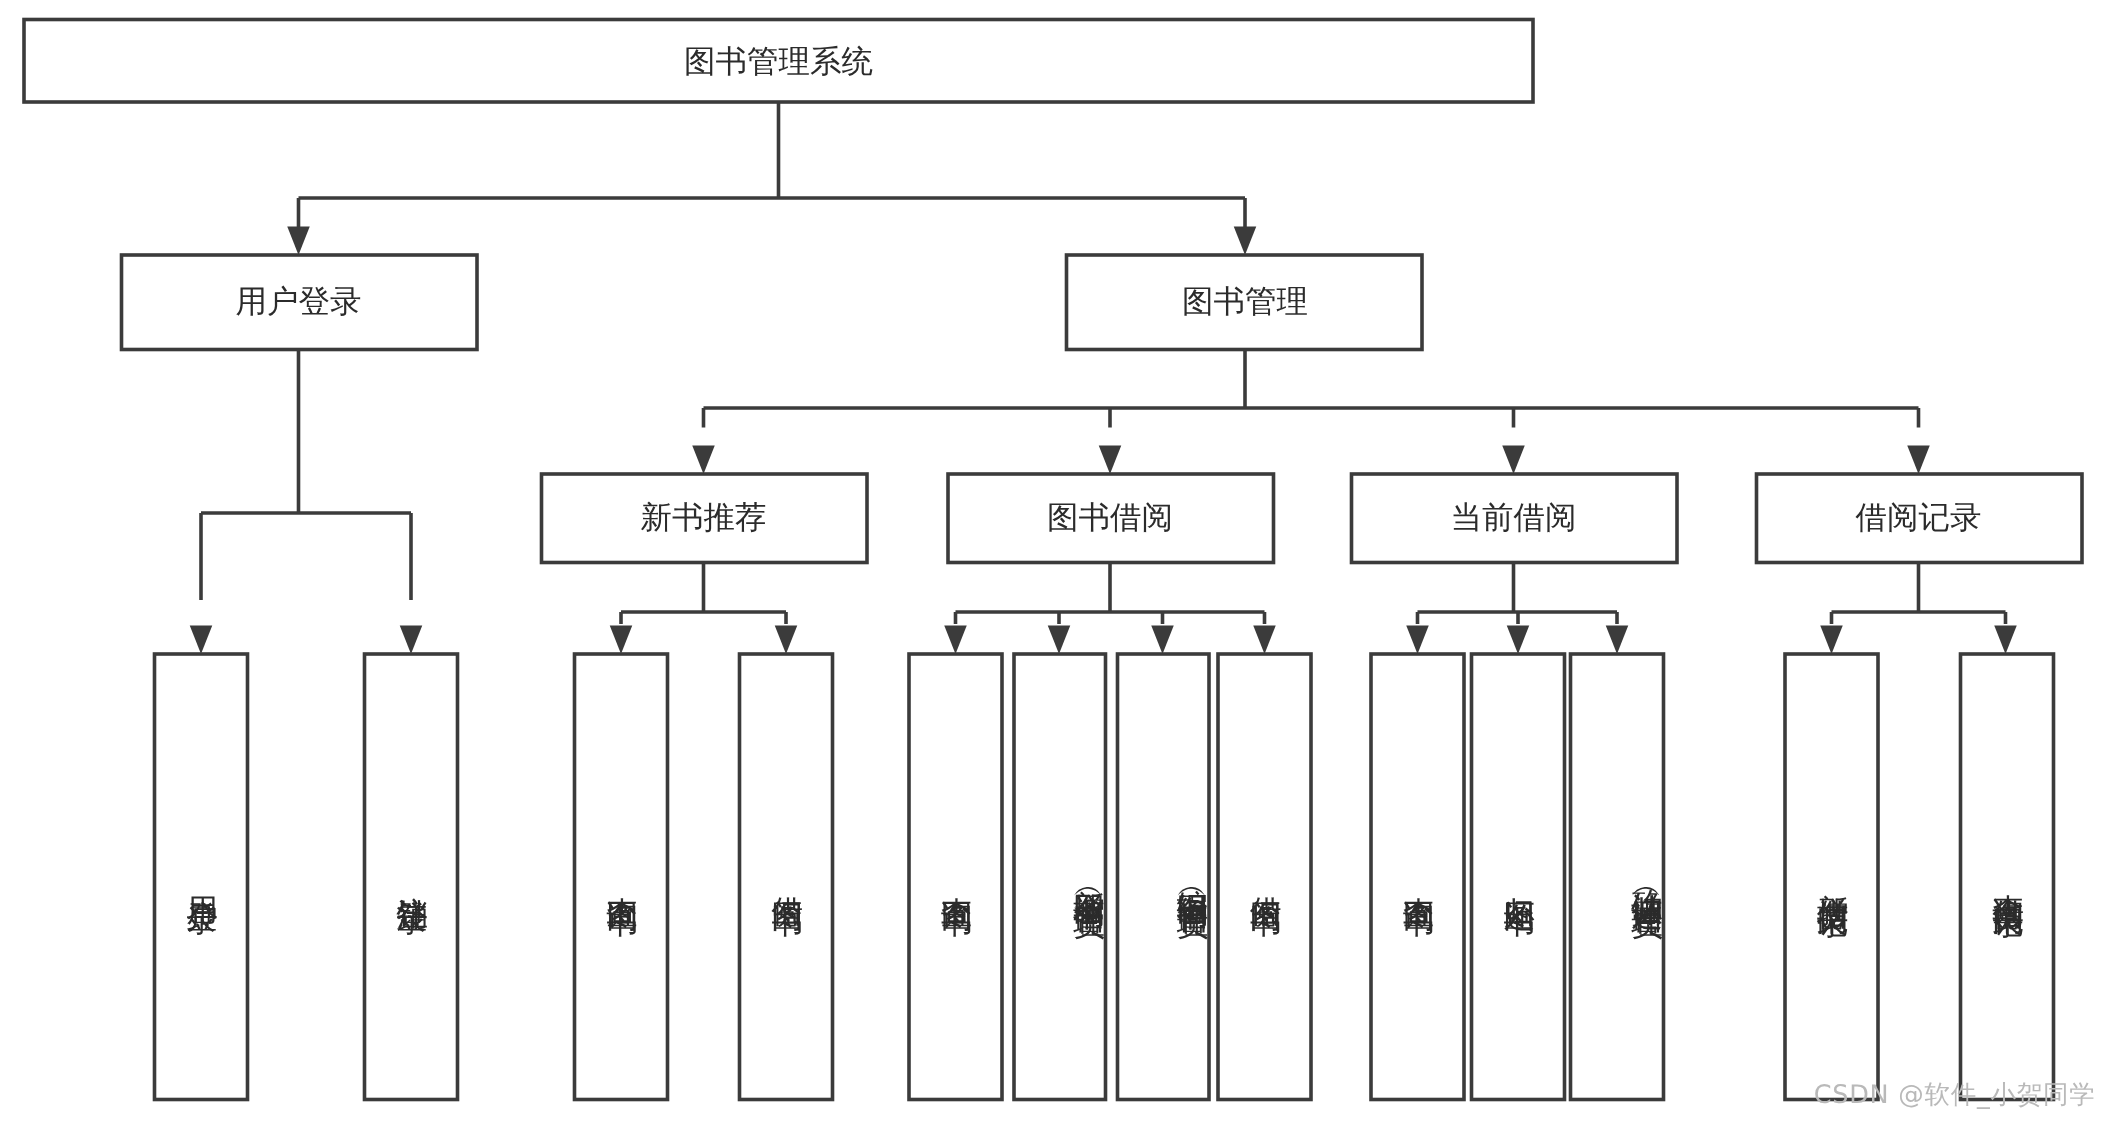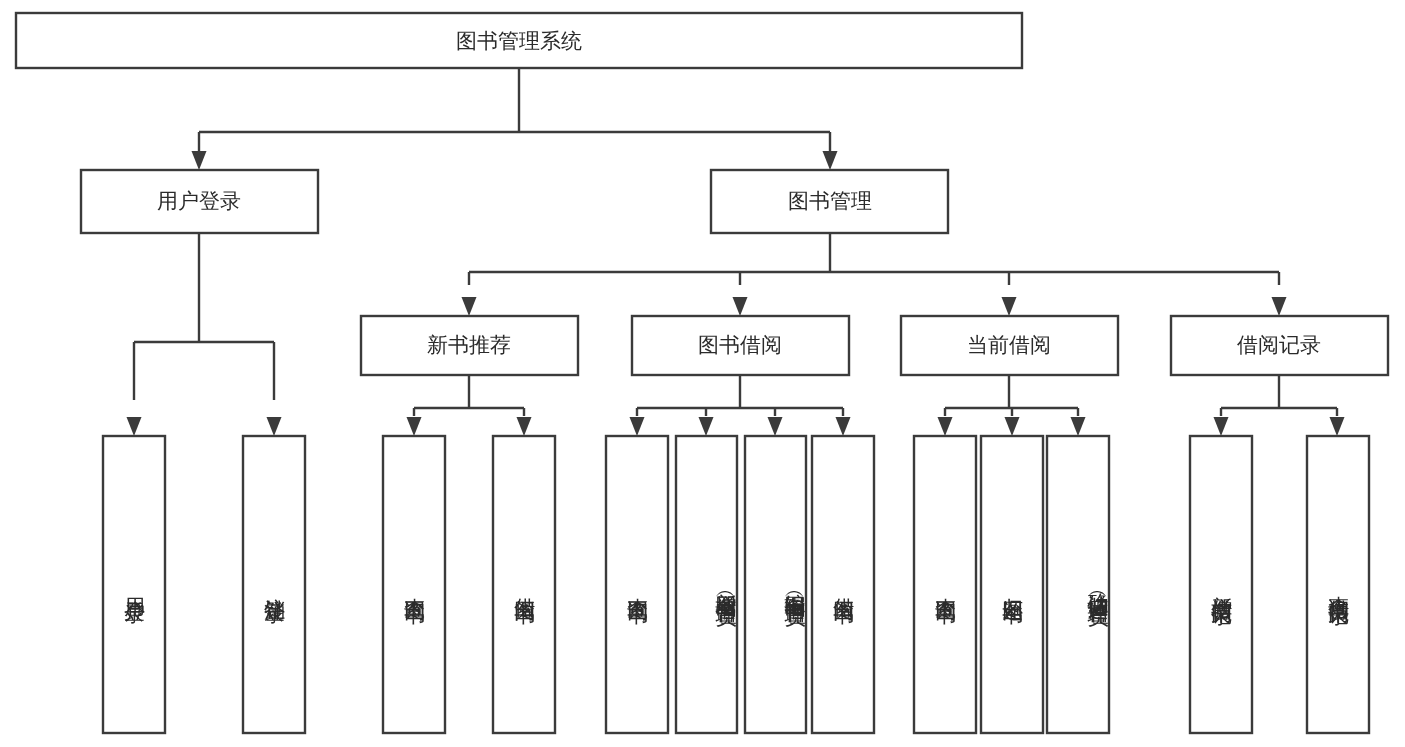--- a/index.html
+++ b/index.html
@@ -249,13 +249,14 @@
   <div class="leaf-label-v" style="left:745px; top:440px; width:61px; height:289px; align-items:flex-start;">编辑图书（管理员）</div>
   <div class="leaf-label-v" style="left:812px; top:436px; width:62px; height:297px;">借阅图书</div>
 
   <div class="leaf-label-v" style="left:914px; top:436px; width:62px; height:297px;">查询图书</div>
   <div class="leaf-label-v" style="left:981px; top:436px; width:62px; height:297px;">归还图书</div>
   <div class="leaf-label-v" style="left:1047px; top:440px; width:62px; height:289px; align-items:flex-start;">确认归还（管理员）</div>
 
   <div class="leaf-label-v" style="left:1190px; top:436px; width:62px; height:297px;">新增借阅记录</div>
   <div class="leaf-label-v" style="left:1307px; top:436px; width:62px; height:297px;">查询借阅记录</div>
 
+  <div class="watermark">CSDN @软件_小贺同学</div>
 </div>
 
 </body></html>

